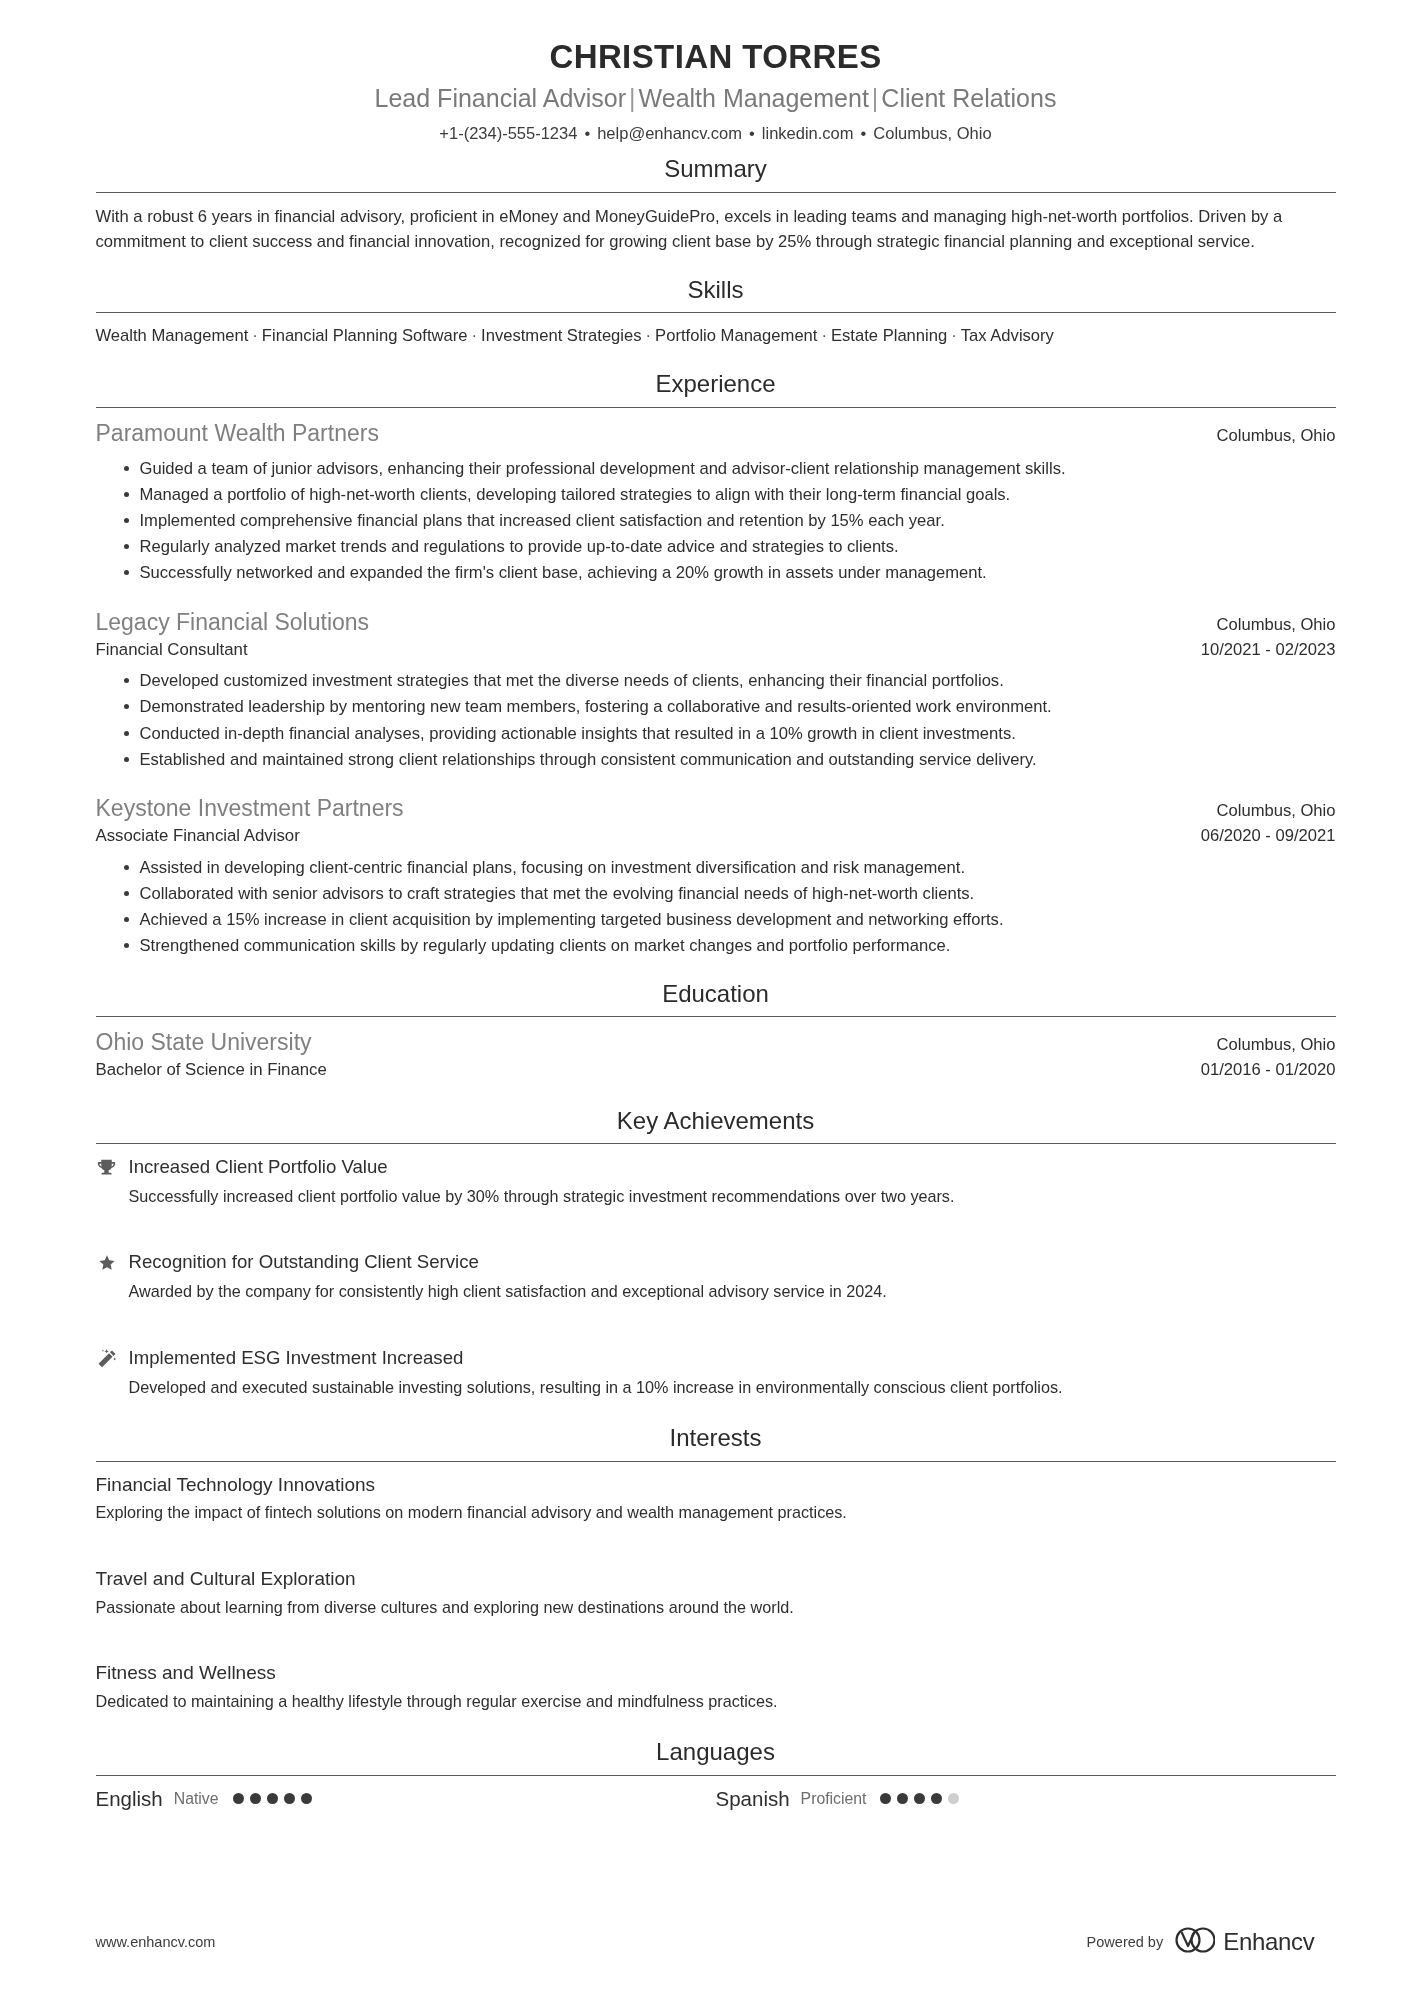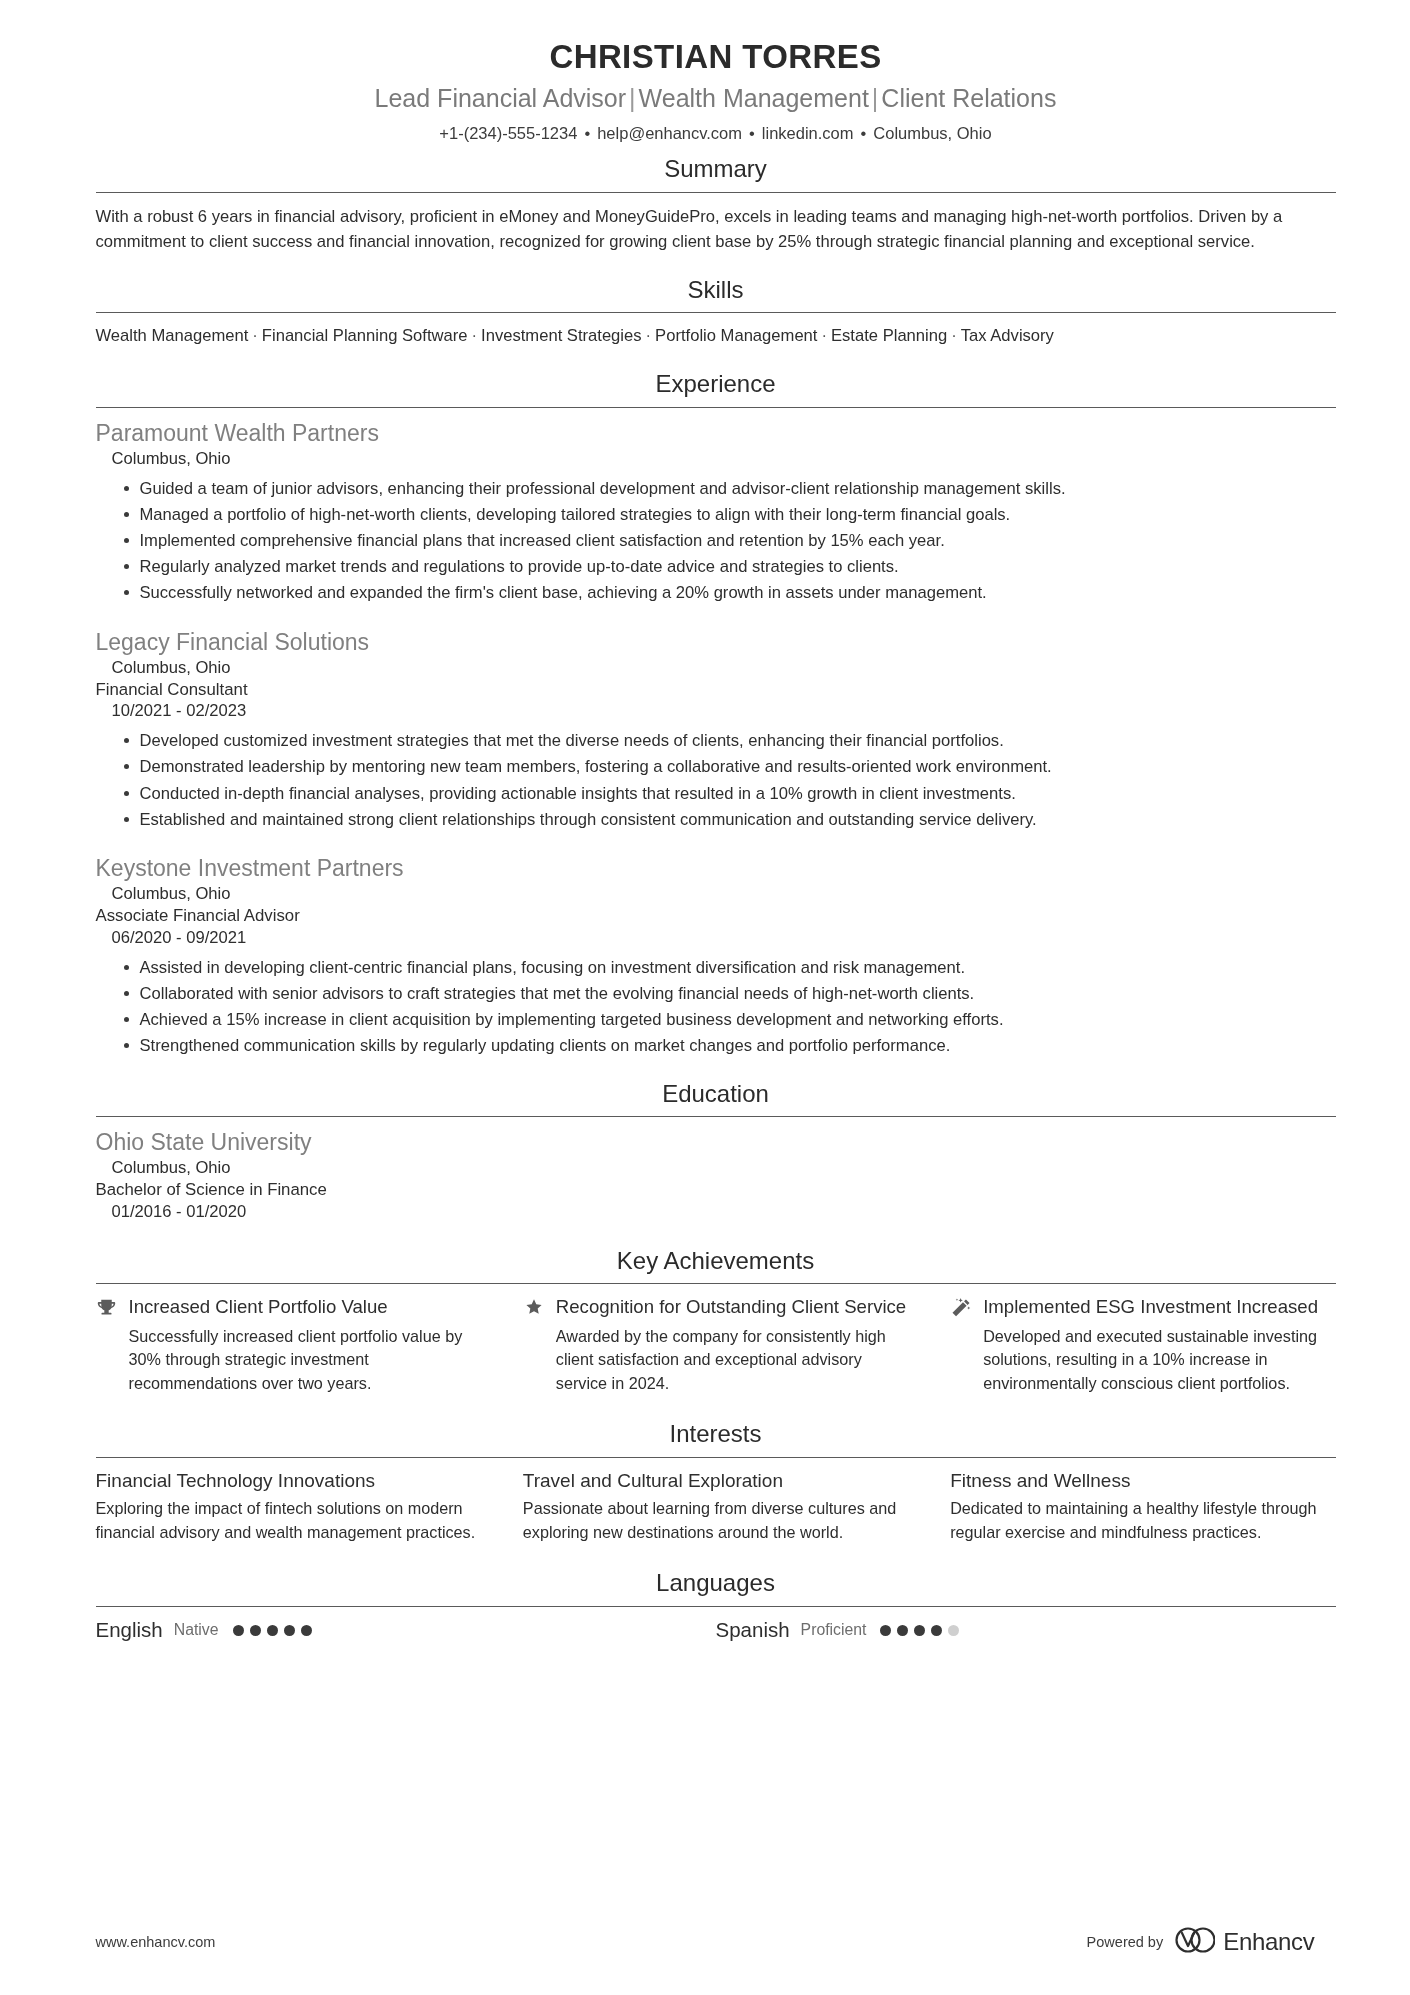--- a/index.html
+++ b/index.html
@@ -81,21 +81,20 @@
   }
   .skills-line .sep { padding: 0 4px; color: #555; }
 
   
   .entry { margin-bottom: 4px; }
   .entry + .entry { margin-top: 22px; }
   .entry-row {
     display: flex;
     justify-content: space-between;
     align-items: baseline;
-    flex-direction: column;
   }
   .org {
     font-size: 23px;
     color: #808080;
     font-weight: normal;
     line-height: 1.3;
   }
   .loc {
     font-size: 16.6px;
     color: #2e2e2e;
@@ -135,20 +134,21 @@
     width: 5px;
     height: 5px;
     border-radius: 50%;
     background: #3a3a3a;
   }
 
   
   .cols3 {
     display: flex;
     gap: 42px;
+    flex-direction: column;
   }
   .col { flex: 1 1 0; min-width: 0; }
 
   .ach-head {
     display: flex;
     align-items: flex-start;
     gap: 11px;
   }
   .ach-icon {
     flex: 0 0 auto;

